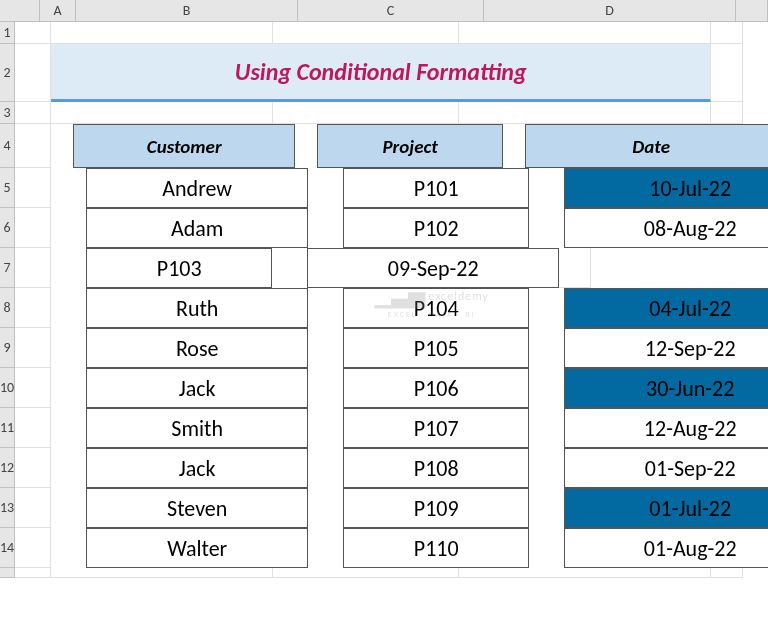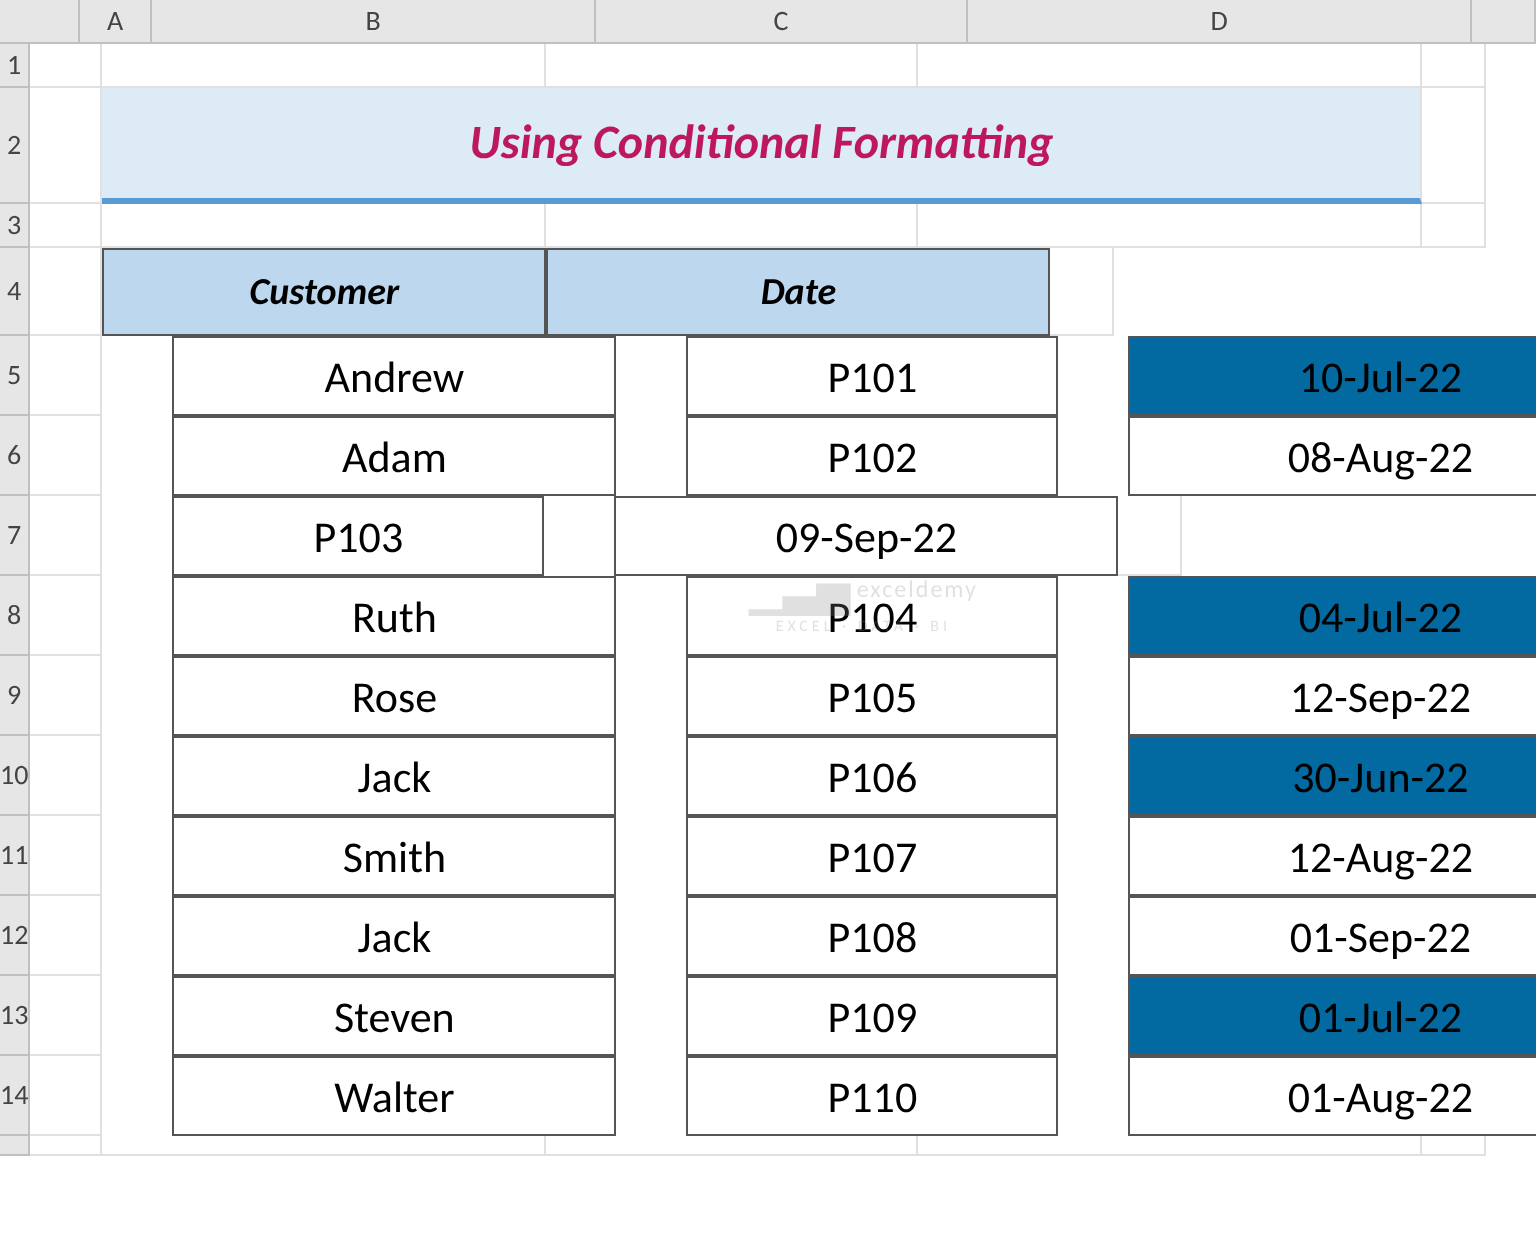--- a/index.html
+++ b/index.html
@@ -76,20 +76,21 @@
     font-size: 24px;
     color: #be185d;
     border-bottom: 3px solid #5b9bd5 !important;
   }
   .table-header {
     background: #bdd7ee;
     font-weight: bold;
     font-style: italic;
     font-size: 19px;
     border: 1px solid #555 !important;
+    margin-left: 22px;
   }
   .table-cell {
     border: 1px solid #555 !important;
     font-size: 22px;
     margin-left: 35px;
   }
   .highlight {
     background: #0369a1;
     text-align: center;
   }
@@ -174,20 +175,21 @@
         <div class="cell colA"></div>
         <div class="cell colB"></div>
         <div class="cell colC"></div>
         <div class="cell colD"></div>
         <div class="cell colE"></div>
       </div>
 
       <div class="cell-row r4">
         <div class="cell colA"></div>
         <div class="cell colB table-header">Customer</div>
+        <div class="cell colC table-header">Project</div>
         <div class="cell colD table-header">Date</div>
         <div class="cell colE"></div>
       </div>
 
       <div id="data-rows">
           <div class="cell-row rD">
             <div class="cell colA"></div>
             <div class="cell colB table-cell">Andrew</div>
             <div class="cell colC table-cell">P101</div>
             <div class="cell colD table-cell highlight">10-Jul-22</div>

